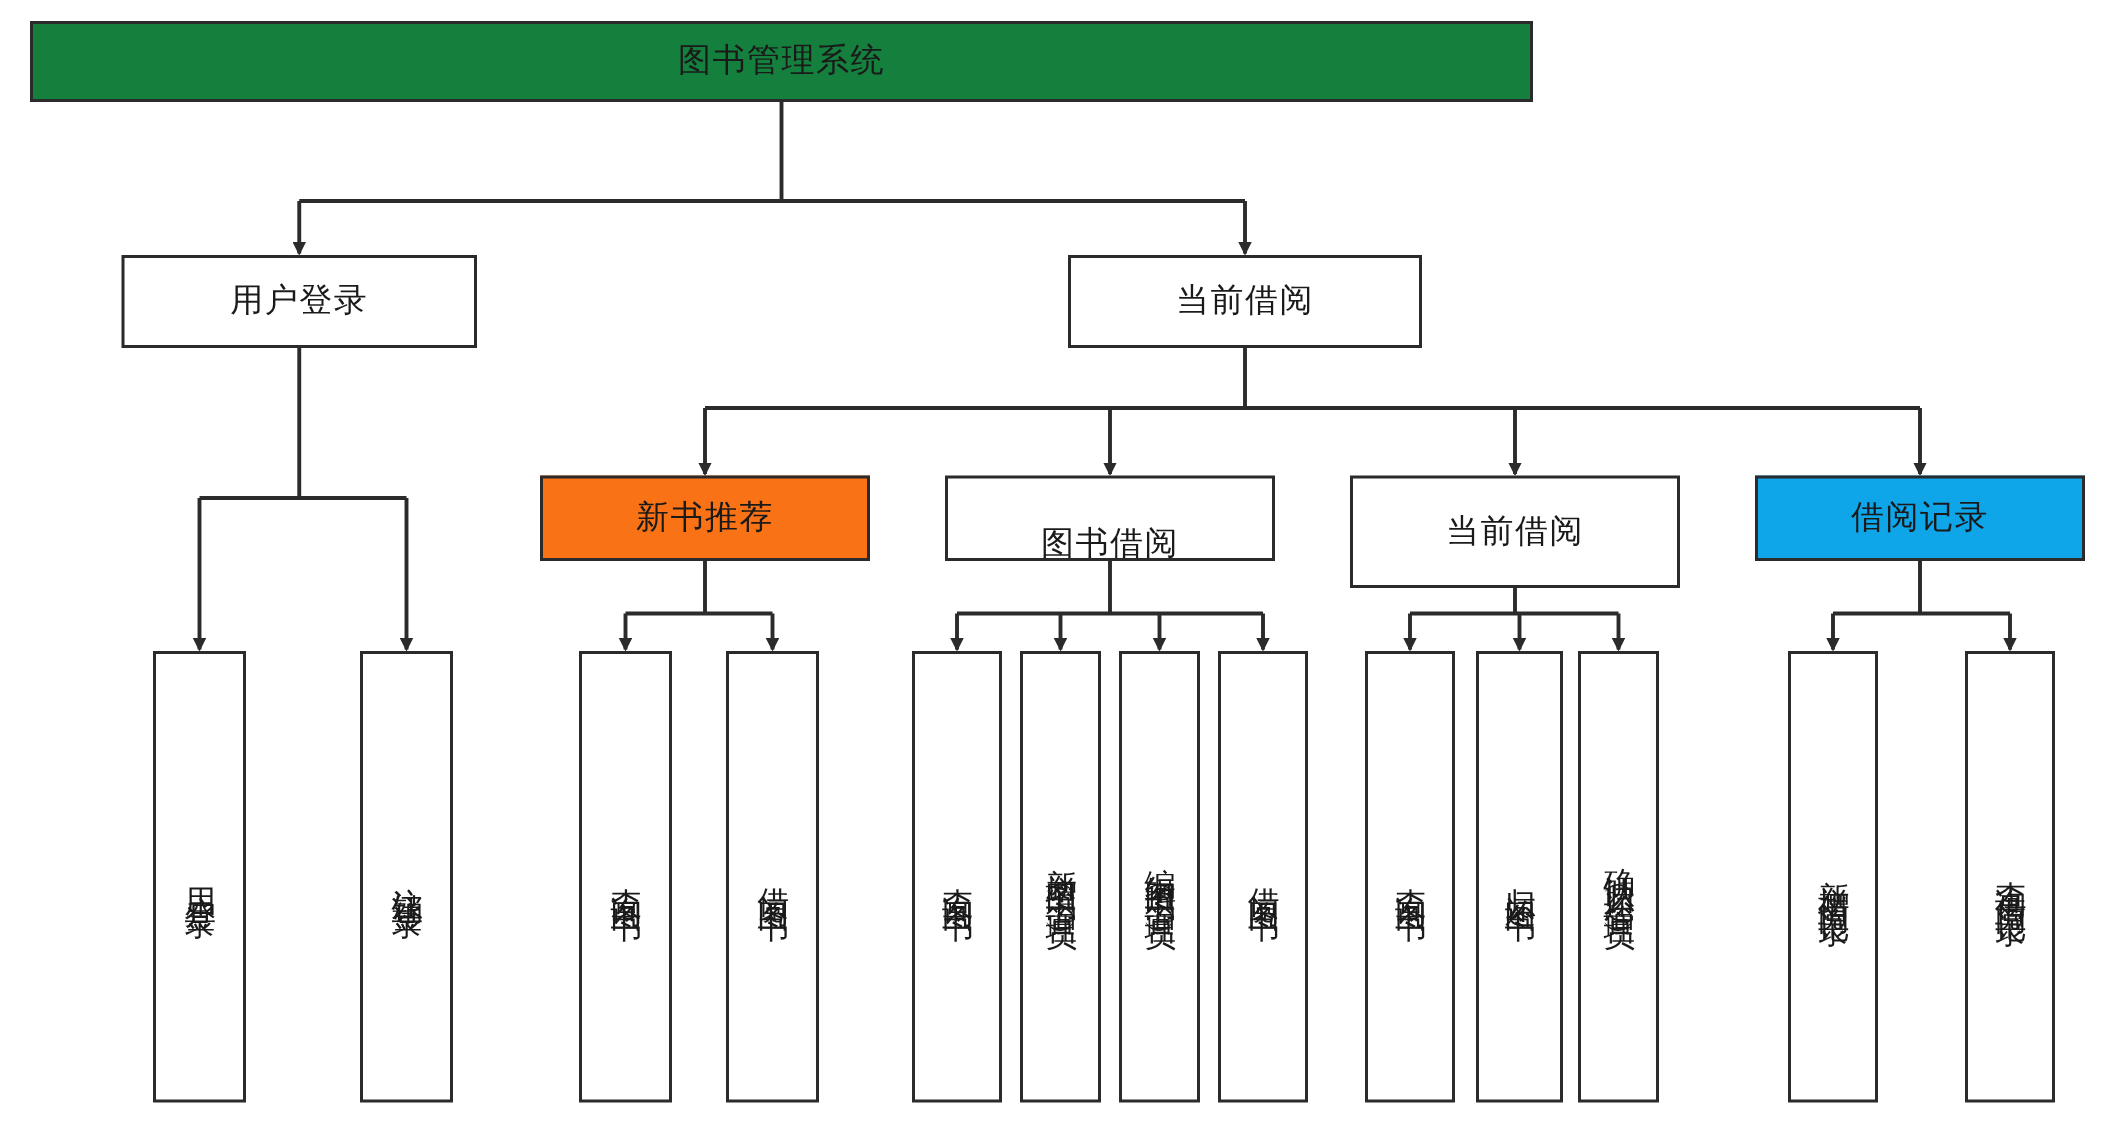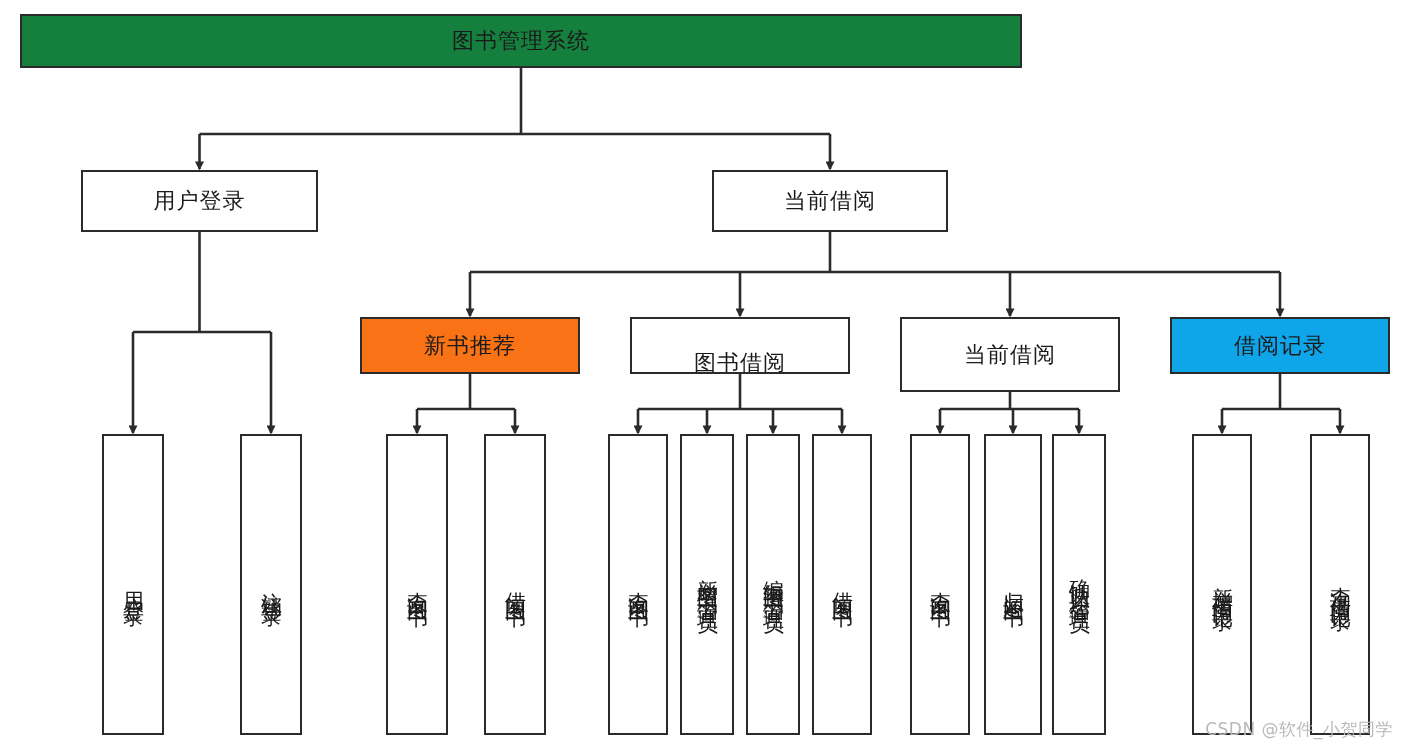--- a/index.html
+++ b/index.html
@@ -171,15 +171,14 @@
         <span class="node-label" style="color: rgb(26, 26, 26);">确认归还（管理员）</span>
       </div>
       <div class="node-box node-v" style="left: 1192px; top: 434px; width: 60px; height: 301px; border-color: rgb(43, 43, 43); background: rgb(255, 255, 255);">
         <span class="node-label" style="color: rgb(26, 26, 26);">新增借阅记录</span>
       </div>
       <div class="node-box node-v" style="left: 1310px; top: 434px; width: 60px; height: 301px; border-color: rgb(43, 43, 43); background: rgb(255, 255, 255);">
         <span class="node-label" style="color: rgb(26, 26, 26);">查询借阅记录</span>
       </div>
     </div>
 
-  <div id="watermark">CSDN @软件_小贺同学</div>
 
 </div>
 
 </body></html>

